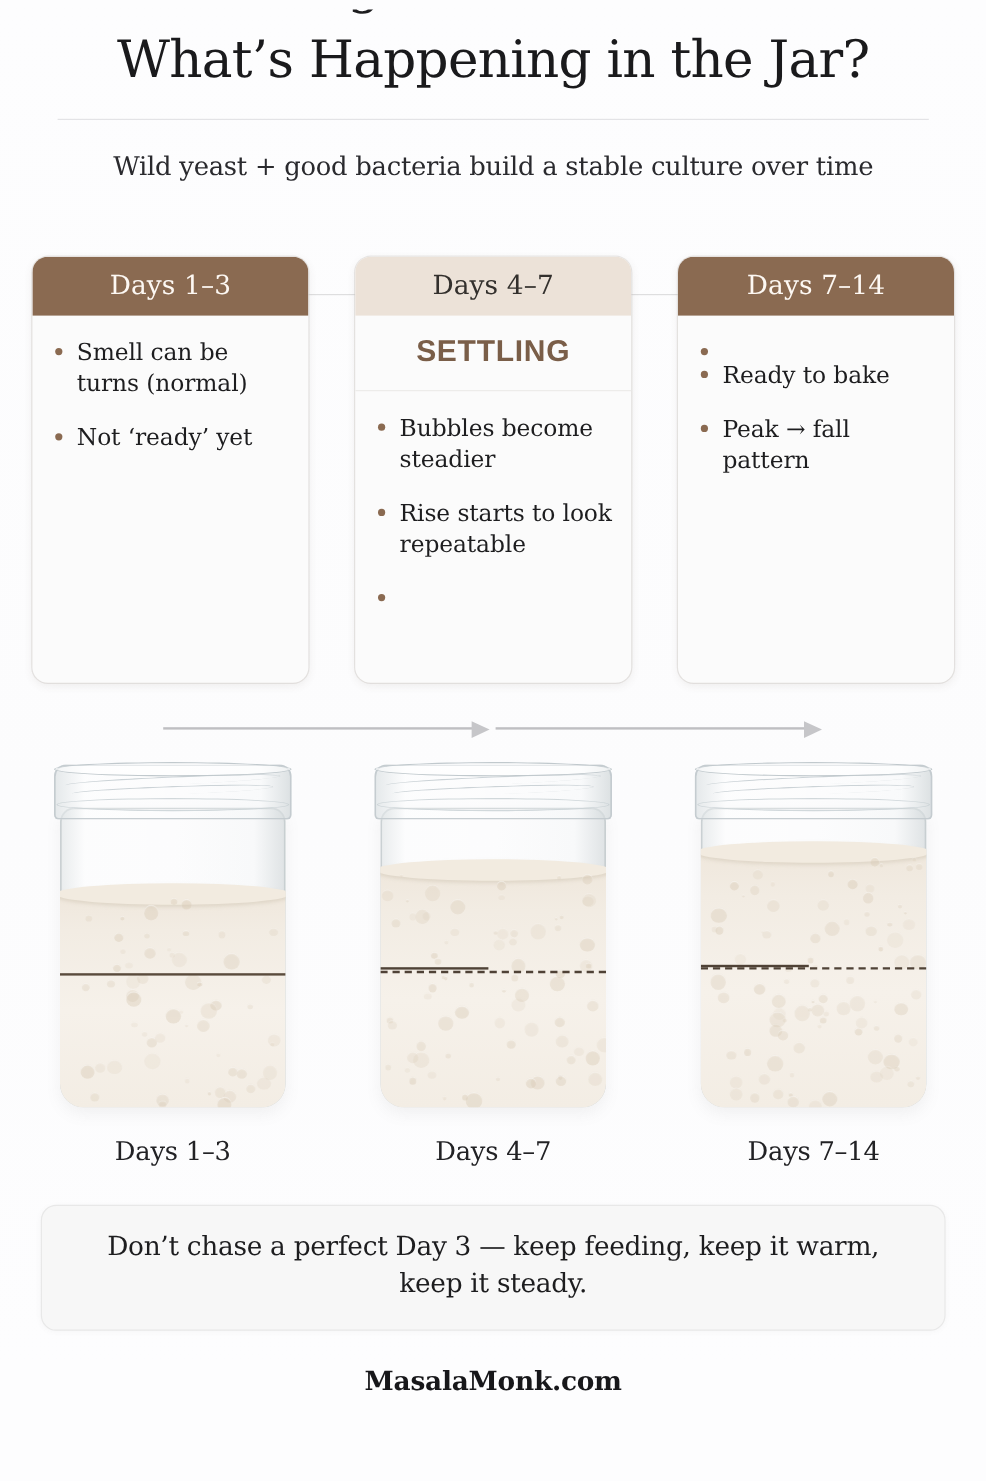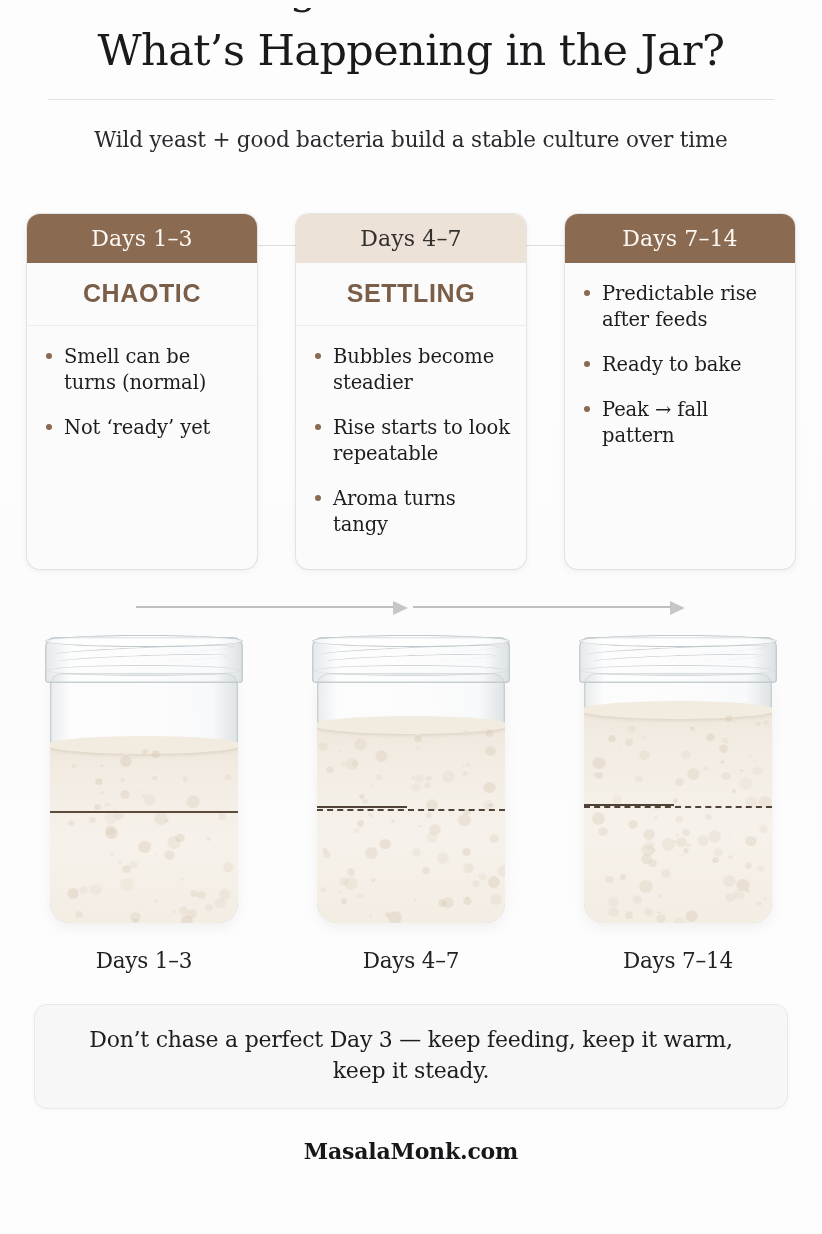--- a/index.html
+++ b/index.html
@@ -349,41 +349,40 @@
     <div class="subtitle">Wild yeast + good bacteria build a stable culture over time</div>
   </div>
 
   <div class="cards-wrap">
     <div class="connector c1"></div>
     <div class="connector c2"></div>
     <div class="cards">
 
       <div class="card">
         <div class="card-head dark">Days 1–3</div>
-        <div class="card-status">CHAOTIC</div>
         <ul class="card-list">
           <li><span class="dot"></span><span>Smell can be turns (normal)</span></li>
           <li><span class="dot"></span><span>Not ‘ready’ yet</span></li>
         </ul>
       </div>
 
       <div class="card">
         <div class="card-head light">Days 4–7</div>
         <div class="card-status">SETTLING</div>
         <ul class="card-list">
           <li><span class="dot"></span><span>Bubbles become steadier</span></li>
           <li><span class="dot"></span><span>Rise starts to look repeatable</span></li>
-          <li><span class="dot"></span><span>Aroma turns tangy</span></li>
+          <li><span class="dot"></span></li>
         </ul>
       </div>
 
       <div class="card">
         <div class="card-head dark">Days 7–14</div>
         <ul class="card-list">
-          <li><span class="dot"></span><span>Predictable rise after feeds</span></li>
+          <li><span class="dot"></span></li>
           <li><span class="dot"></span><span>Ready to bake</span></li>
           <li><span class="dot"></span><span>Peak → fall pattern</span></li>
         </ul>
       </div>
 
     </div>
   </div>
 
   <div class="arrows">
     <div class="arrow a1">

